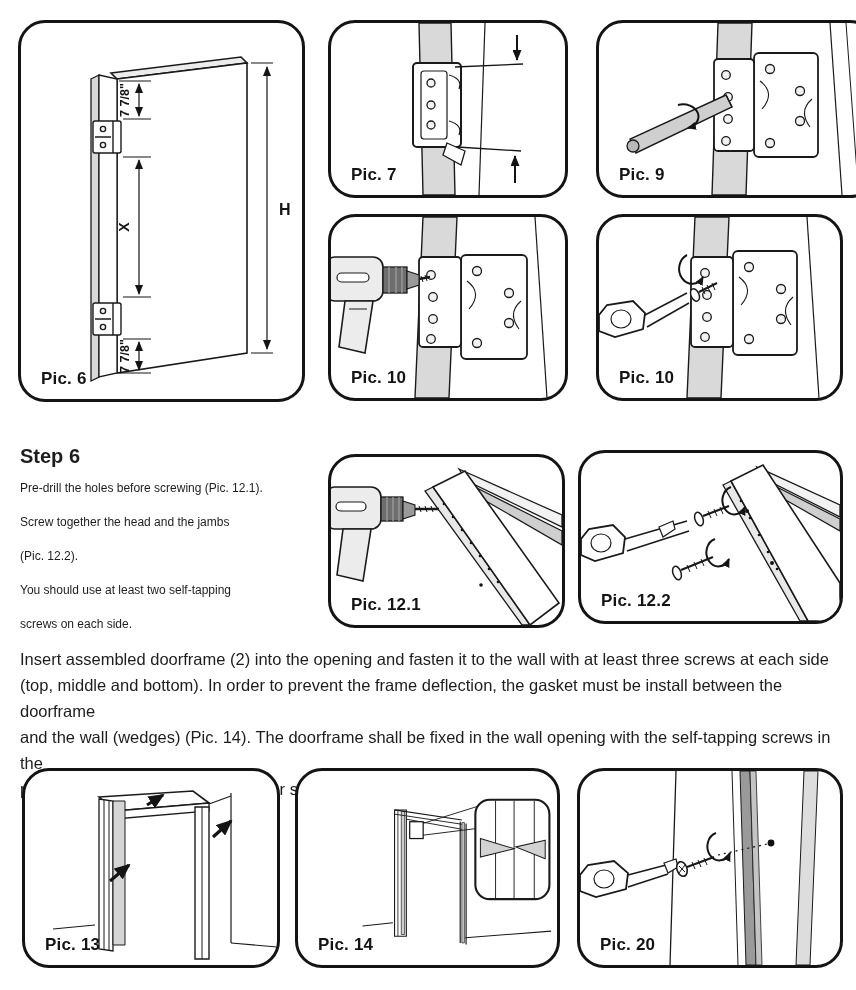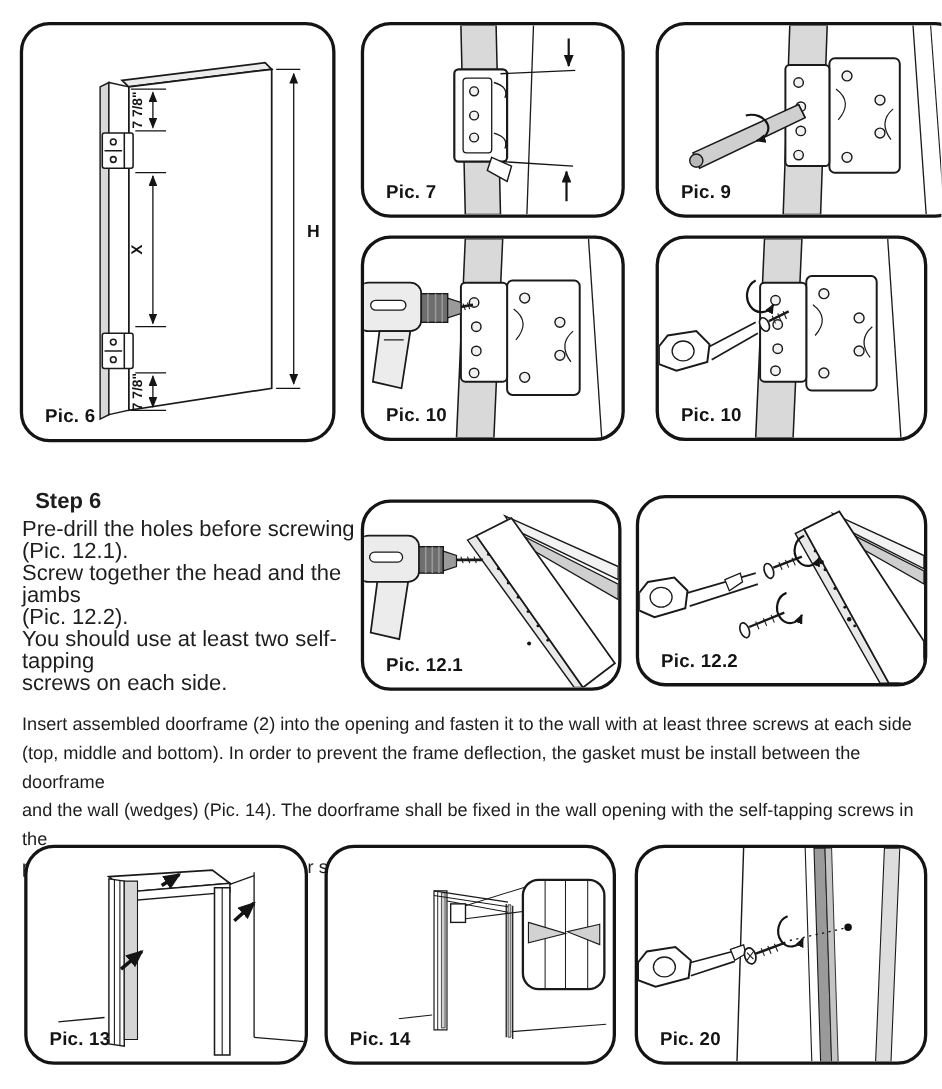--- a/index.html
+++ b/index.html
@@ -10,23 +10,23 @@
   .panel{
     position:absolute;background:#fff;border:3px solid #141414;border-radius:27px;
     box-sizing:border-box;overflow:hidden;
   }
   .panel svg{display:block;width:100%;height:100%;}
   .pic-label{
     position:absolute;left:20px;bottom:10px;font-weight:700;font-size:17px;color:#141414;
     letter-spacing:.2px;z-index:2;
   }
   .textblock{position:absolute;}
-  .step-heading{font-size:20px;font-weight:700;margin:0 0 3px 12px;line-height:1.2;}
+  .step-heading{font-size:20px;font-weight:700;margin:0 0 3px 0;line-height:1.2;}
   .step-heading .note{font-weight:400;font-size:16.5px;}
-  .step-body{font-size:20px;line-height:20px;white-space:pre-line;margin:0;}
+  .step-body{font-size:12px;line-height:34px;white-space:pre-line;margin:0;}
   #step7-block .step-body{font-size:16.5px;line-height:26px;}
 </style>
 </head>
 <body>
 
 <div class="page">
 
   <div class="panel" style="left:18px;top:20px;width:287px;height:382px;">
     <svg viewBox="0 0 281 376">
       <defs>

